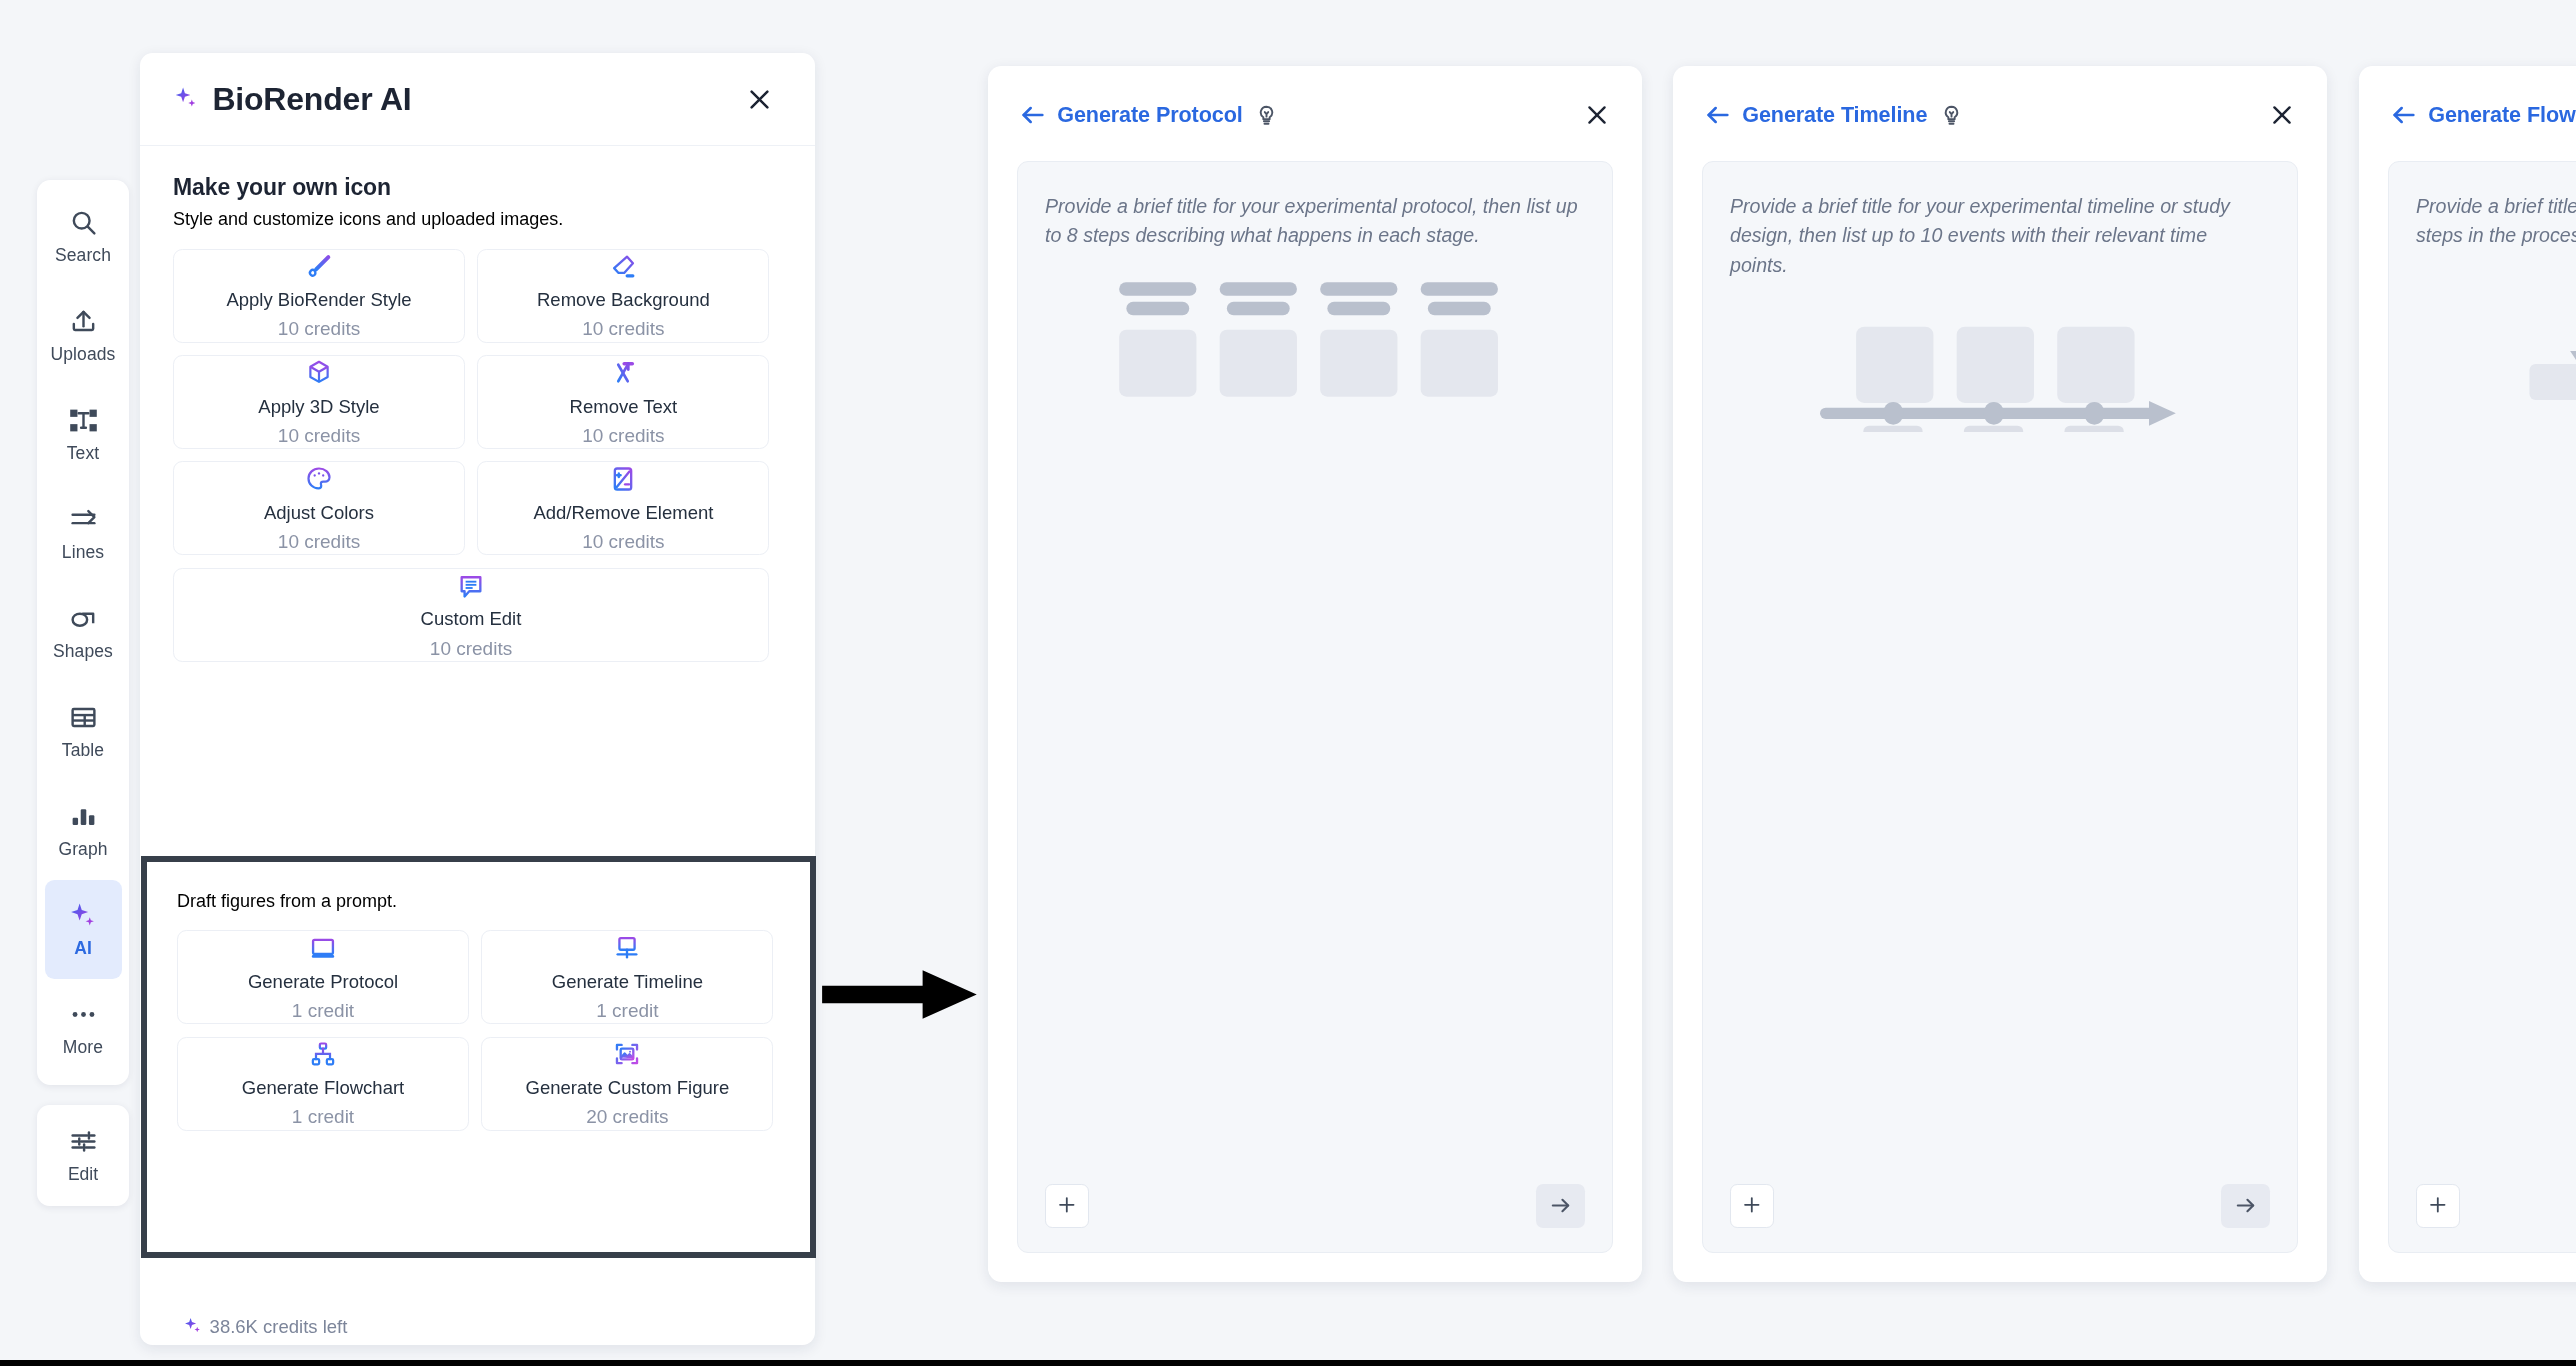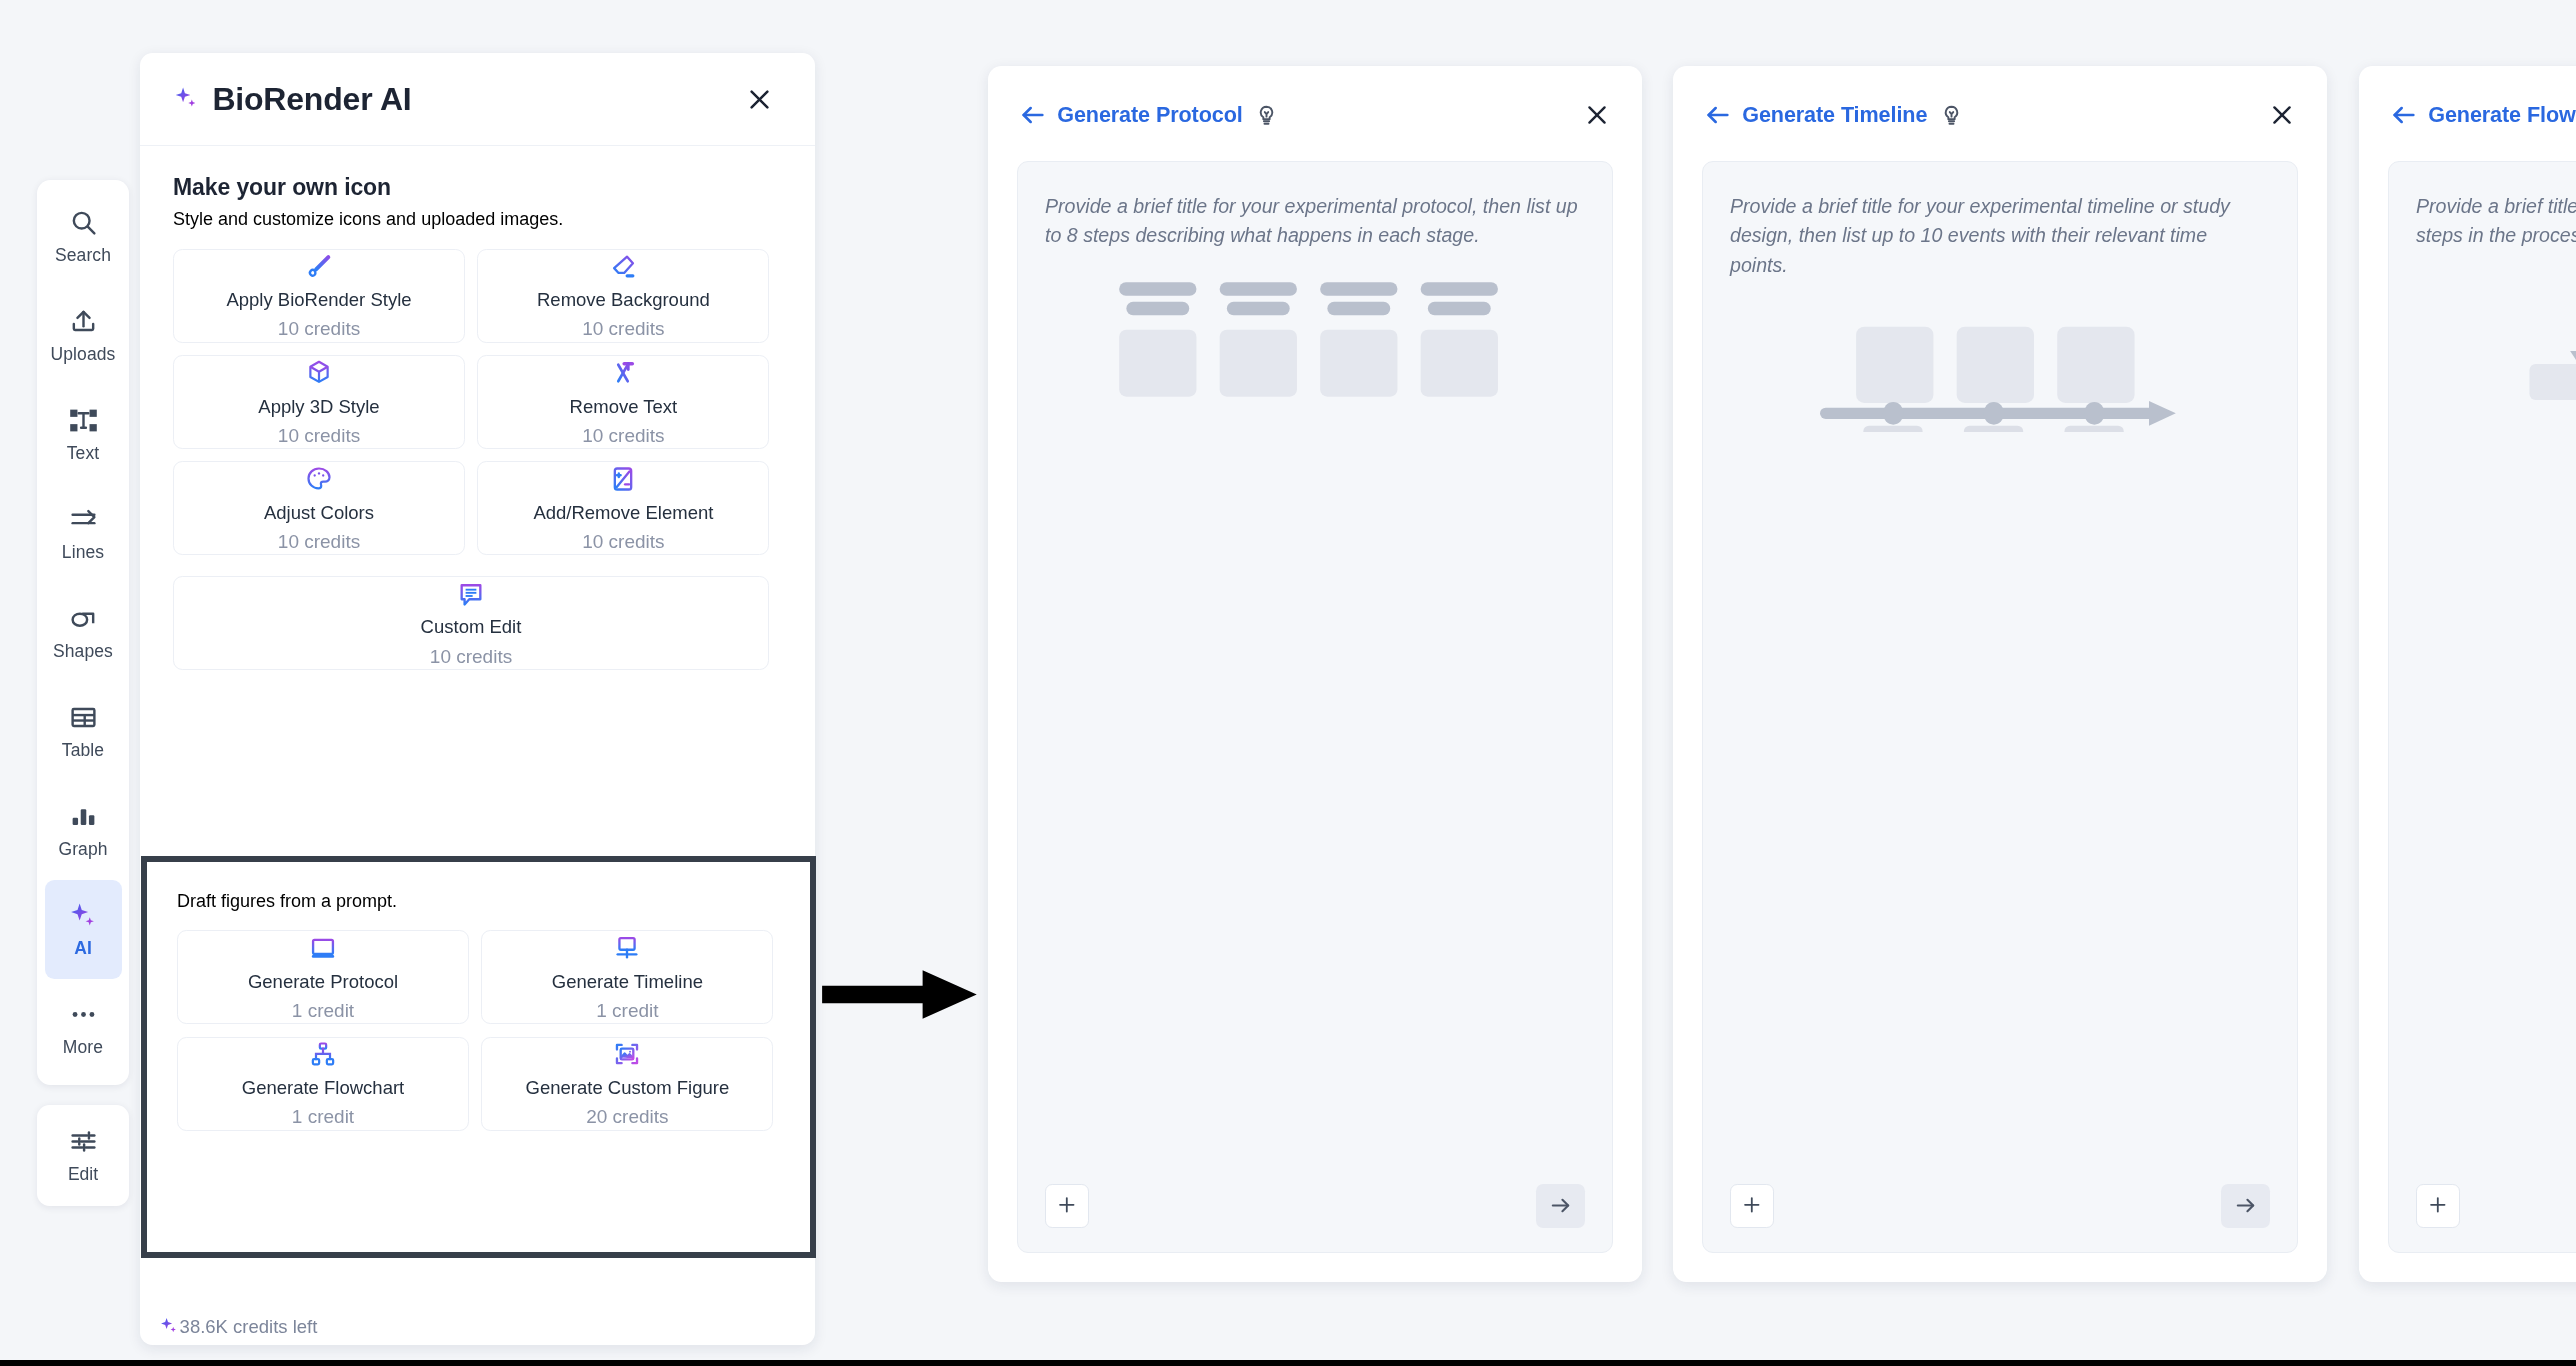--- a/index.html
+++ b/index.html
@@ -66,37 +66,37 @@
   .sec-title { font-size: 23px; font-weight: 700; color: #1d2433; letter-spacing:-0.1px; }
   .sec-sub { font-size: 18px; color: #000000; margin-top: 8.2px; }
 
   .card-grid { display:flex; flex-wrap: wrap; gap: 12.4px; margin-top: 18.5px; }
   .tool-card {
     width: 292px; height: 94px; background:#fff;
     border: 1px solid #eceff5; border-radius: 9.3px;
     display:flex; flex-direction:column; align-items:center; justify-content:center;
     gap: 7.2px; cursor:pointer;
   }
-  .tool-card.full { width: 596px; margin-top: 8px; }
+  .tool-card.full { width: 596px; }
   .tool-ico { height: 31px; display:flex; align-items:center; justify-content:center; }
   .tool-name { font-size: 18.5px; color:#25303f; }
   .tool-credits { font-size: 19px; color:#8b93a6; }
 
   
   .hl-box {
     position:absolute; left: 141px; top: 856px;
     width: 675px; height: 402px;
     border: 6.7px solid #373f4a; background: #fff;
     overflow: hidden;
   }
   .hl-inner { padding: 20.6px 30px 0 30px; }
 
   .credits-row {
     position:absolute; left: 0; top: 1263px; width: 675px;
-    display:flex; align-items:center; gap: 1px; padding-left: 19px;
+    display:flex; align-items:center; gap: 7px; padding-left: 43px;
   }
   .credits-txt { font-size: 18.5px; color:#7c859a; }
 
   
   .big-arrow { position:absolute; left: 822px; top: 961px; }
 
   
   .gen-panel {
     position: absolute; top: 66px; width: 654px; height: 1216px;
     background: #ffffff; border-radius: 13.4px;

